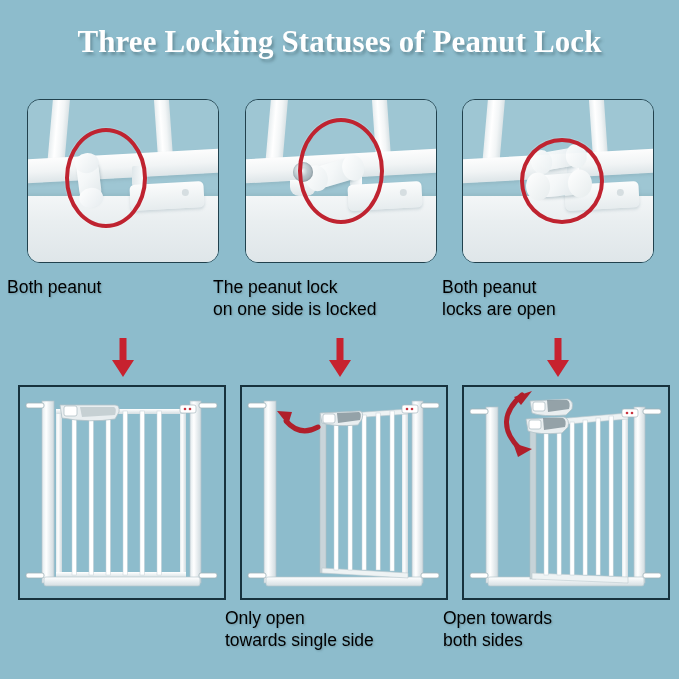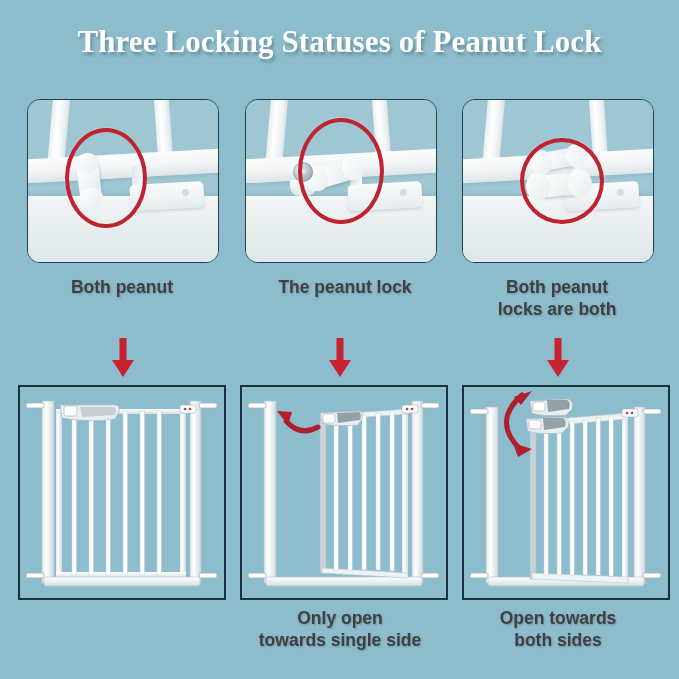--- a/index.html
+++ b/index.html
@@ -231,30 +231,30 @@
     box-shadow: 0 0 0 1px rgba(255,255,255,0.15);
   }
   .hc1 { left: 37px; top: 28px; width: 74px; height: 92px; }
   .hc2 { left: 52px; top: 18px; width: 78px; height: 98px; }
   .hc3 { left: 57px; top: 38px; width: 76px; height: 78px; }
 
   
   .caption {
     position: absolute;
     width: 230px;
-    text-align: center;
-    color: #404040;
-    font-weight: bold;
+    text-align: left;
+    color: #000000;
+    font-weight: normal;
     font-size: 17.5px;
     line-height: 22px;
     text-shadow: 1px 1px 2px rgba(70,100,110,0.4);
   }
   .cap-top { top: 276px; }
   .cap-top.t1 { left: 7px; }
-  .cap-top.t2 { left: 230px; }
+  .cap-top.t2 { left: 213px; }
   .cap-top.t3 { left: 442px; }
 
   .cap-bottom { top: 607px; }
   .cap-bottom.b1 { left: 5px; }
   .cap-bottom.b2 { left: 225px; }
   .cap-bottom.b3 { left: 443px; }
 
   
   .down-arrow {
     position: absolute;
@@ -331,24 +331,25 @@
         <div class="highlight-circle hc3"></div>
       </div>
     </div>
   </div>
 
   <div class="caption cap-top t1">
     <div>Both peanut</div>
   </div>
   <div class="caption cap-top t2">
     <div>The peanut lock</div>
+    <div>on one side is locked</div>
   </div>
   <div class="caption cap-top t3">
     <div>Both peanut</div>
-    <div>locks are both</div>
+    <div>locks are open</div>
   </div>
 
   <div class="down-arrow da1">
     <svg width="26" height="40" viewBox="0 0 26 40">
       <polygon points="9.5,0 16.5,0 16.5,22 24,22 13,39 2,22 9.5,22" fill="#c7222f"></polygon>
     </svg>
   </div>
   <div class="down-arrow da2">
     <svg width="26" height="40" viewBox="0 0 26 40">
       <polygon points="9.5,0 16.5,0 16.5,22 24,22 13,39 2,22 9.5,22" fill="#c7222f"></polygon>

